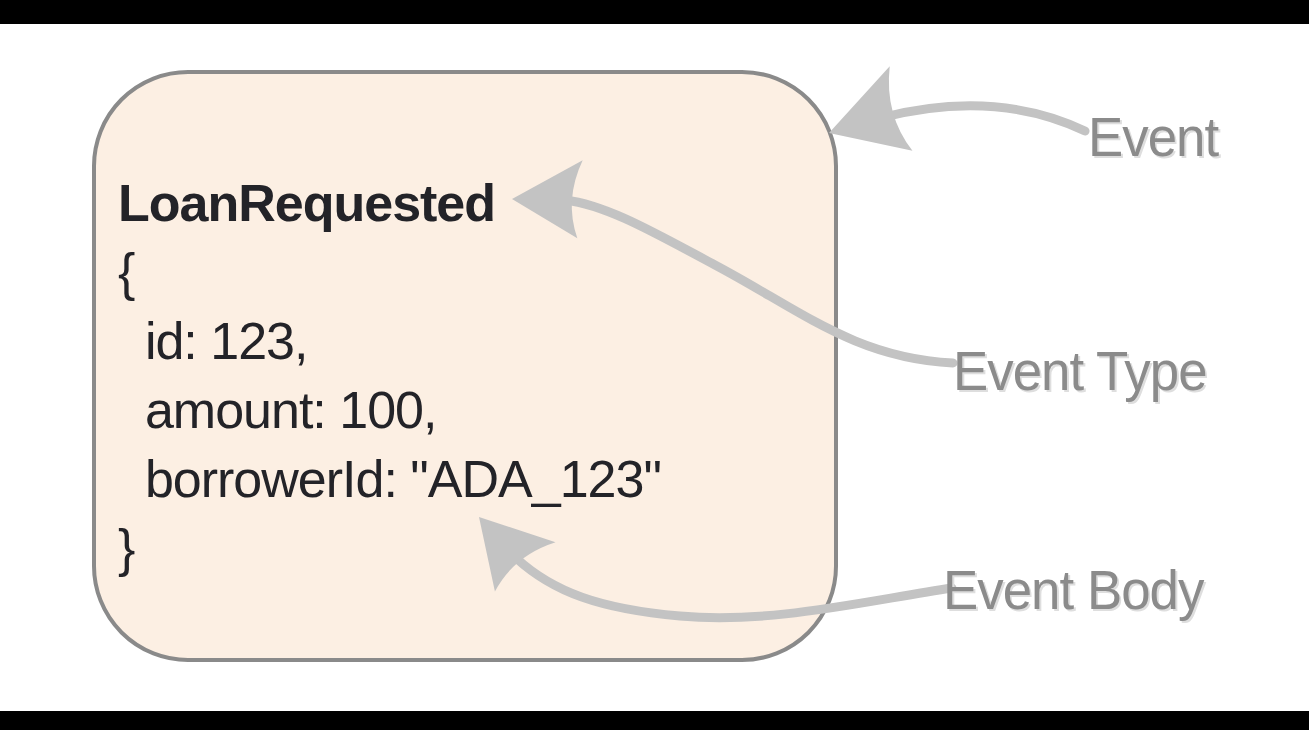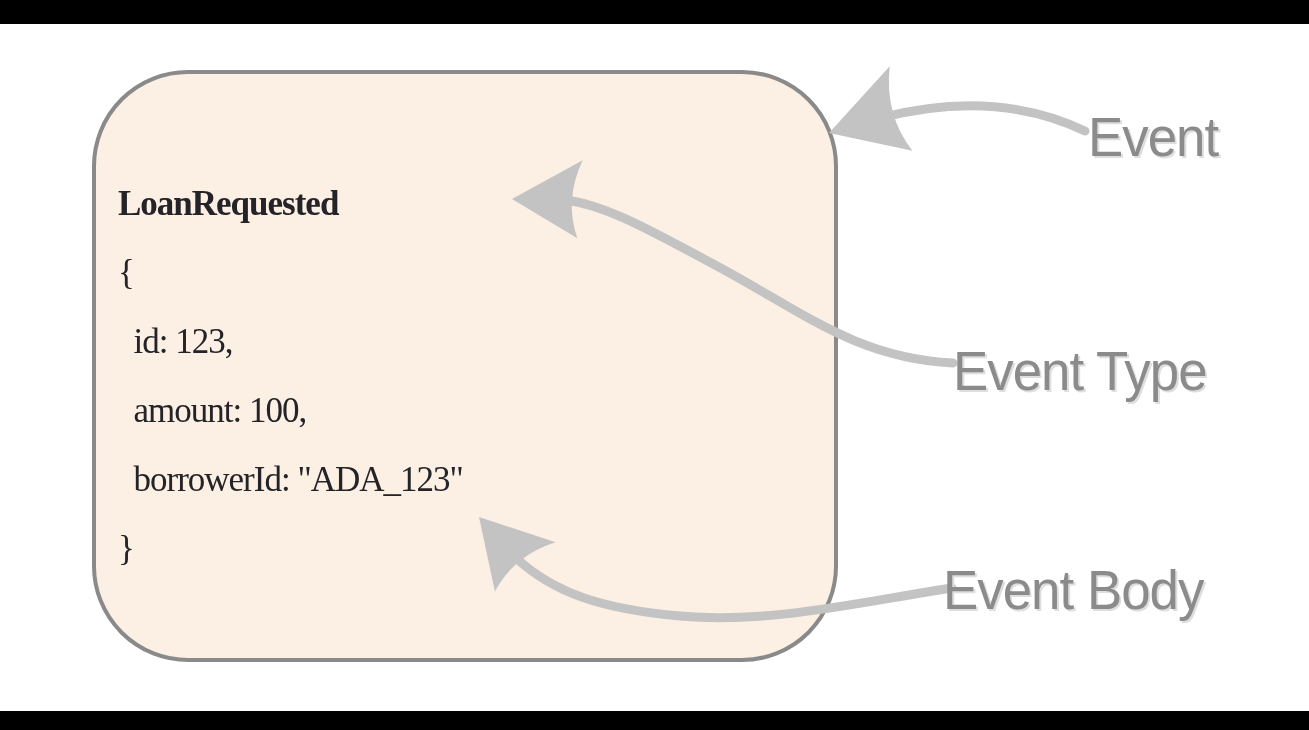--- a/index.html
+++ b/index.html
@@ -33,22 +33,22 @@
     box-sizing: border-box;
     background: #fcefe3;
     border: 4px solid #8a8a8a;
     border-radius: 96px;
   }
 
   .code-block {
     position: absolute;
     left: 118px;
     top: 169px;
-    font-family: Liberation Serif, serif;
-    font-size: 35px;
+    font-family: Liberation Sans, sans-serif;
+    font-size: 52px;
     line-height: 69px;
     color: #232328;
     letter-spacing: -1px;
   }
   .code-title {
     font-weight: bold;
     white-space: pre;
   }
   .code-body {
     margin: 0;

